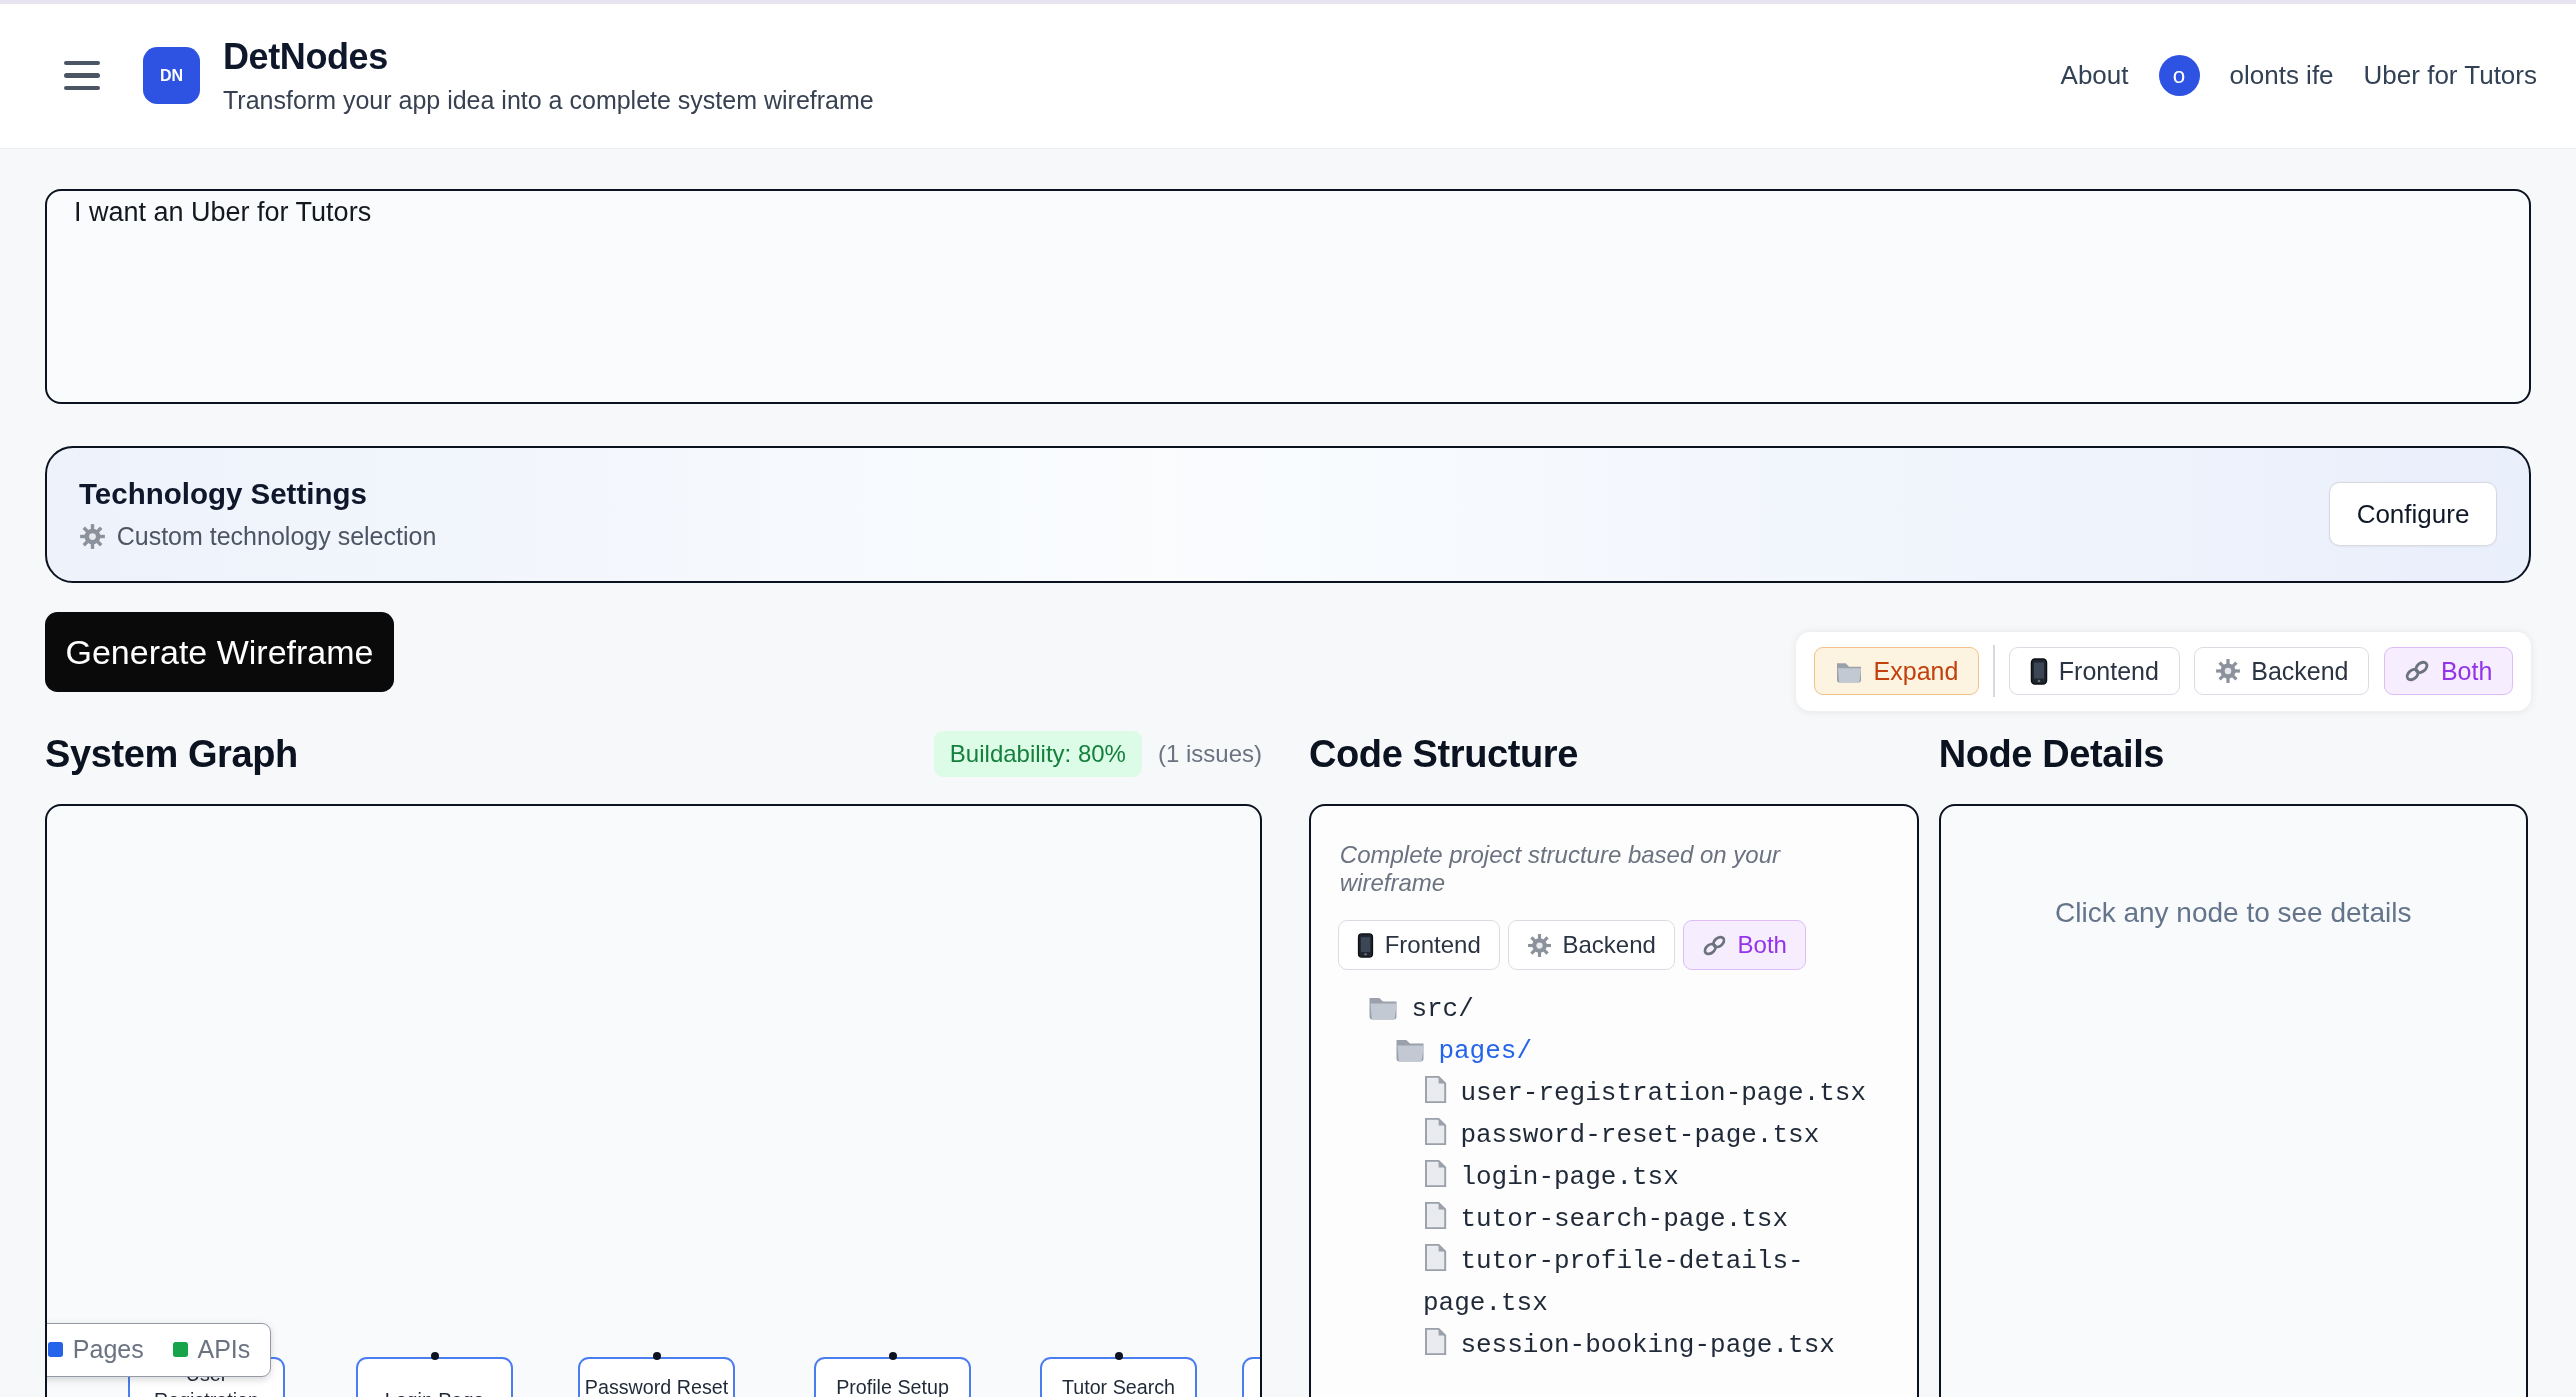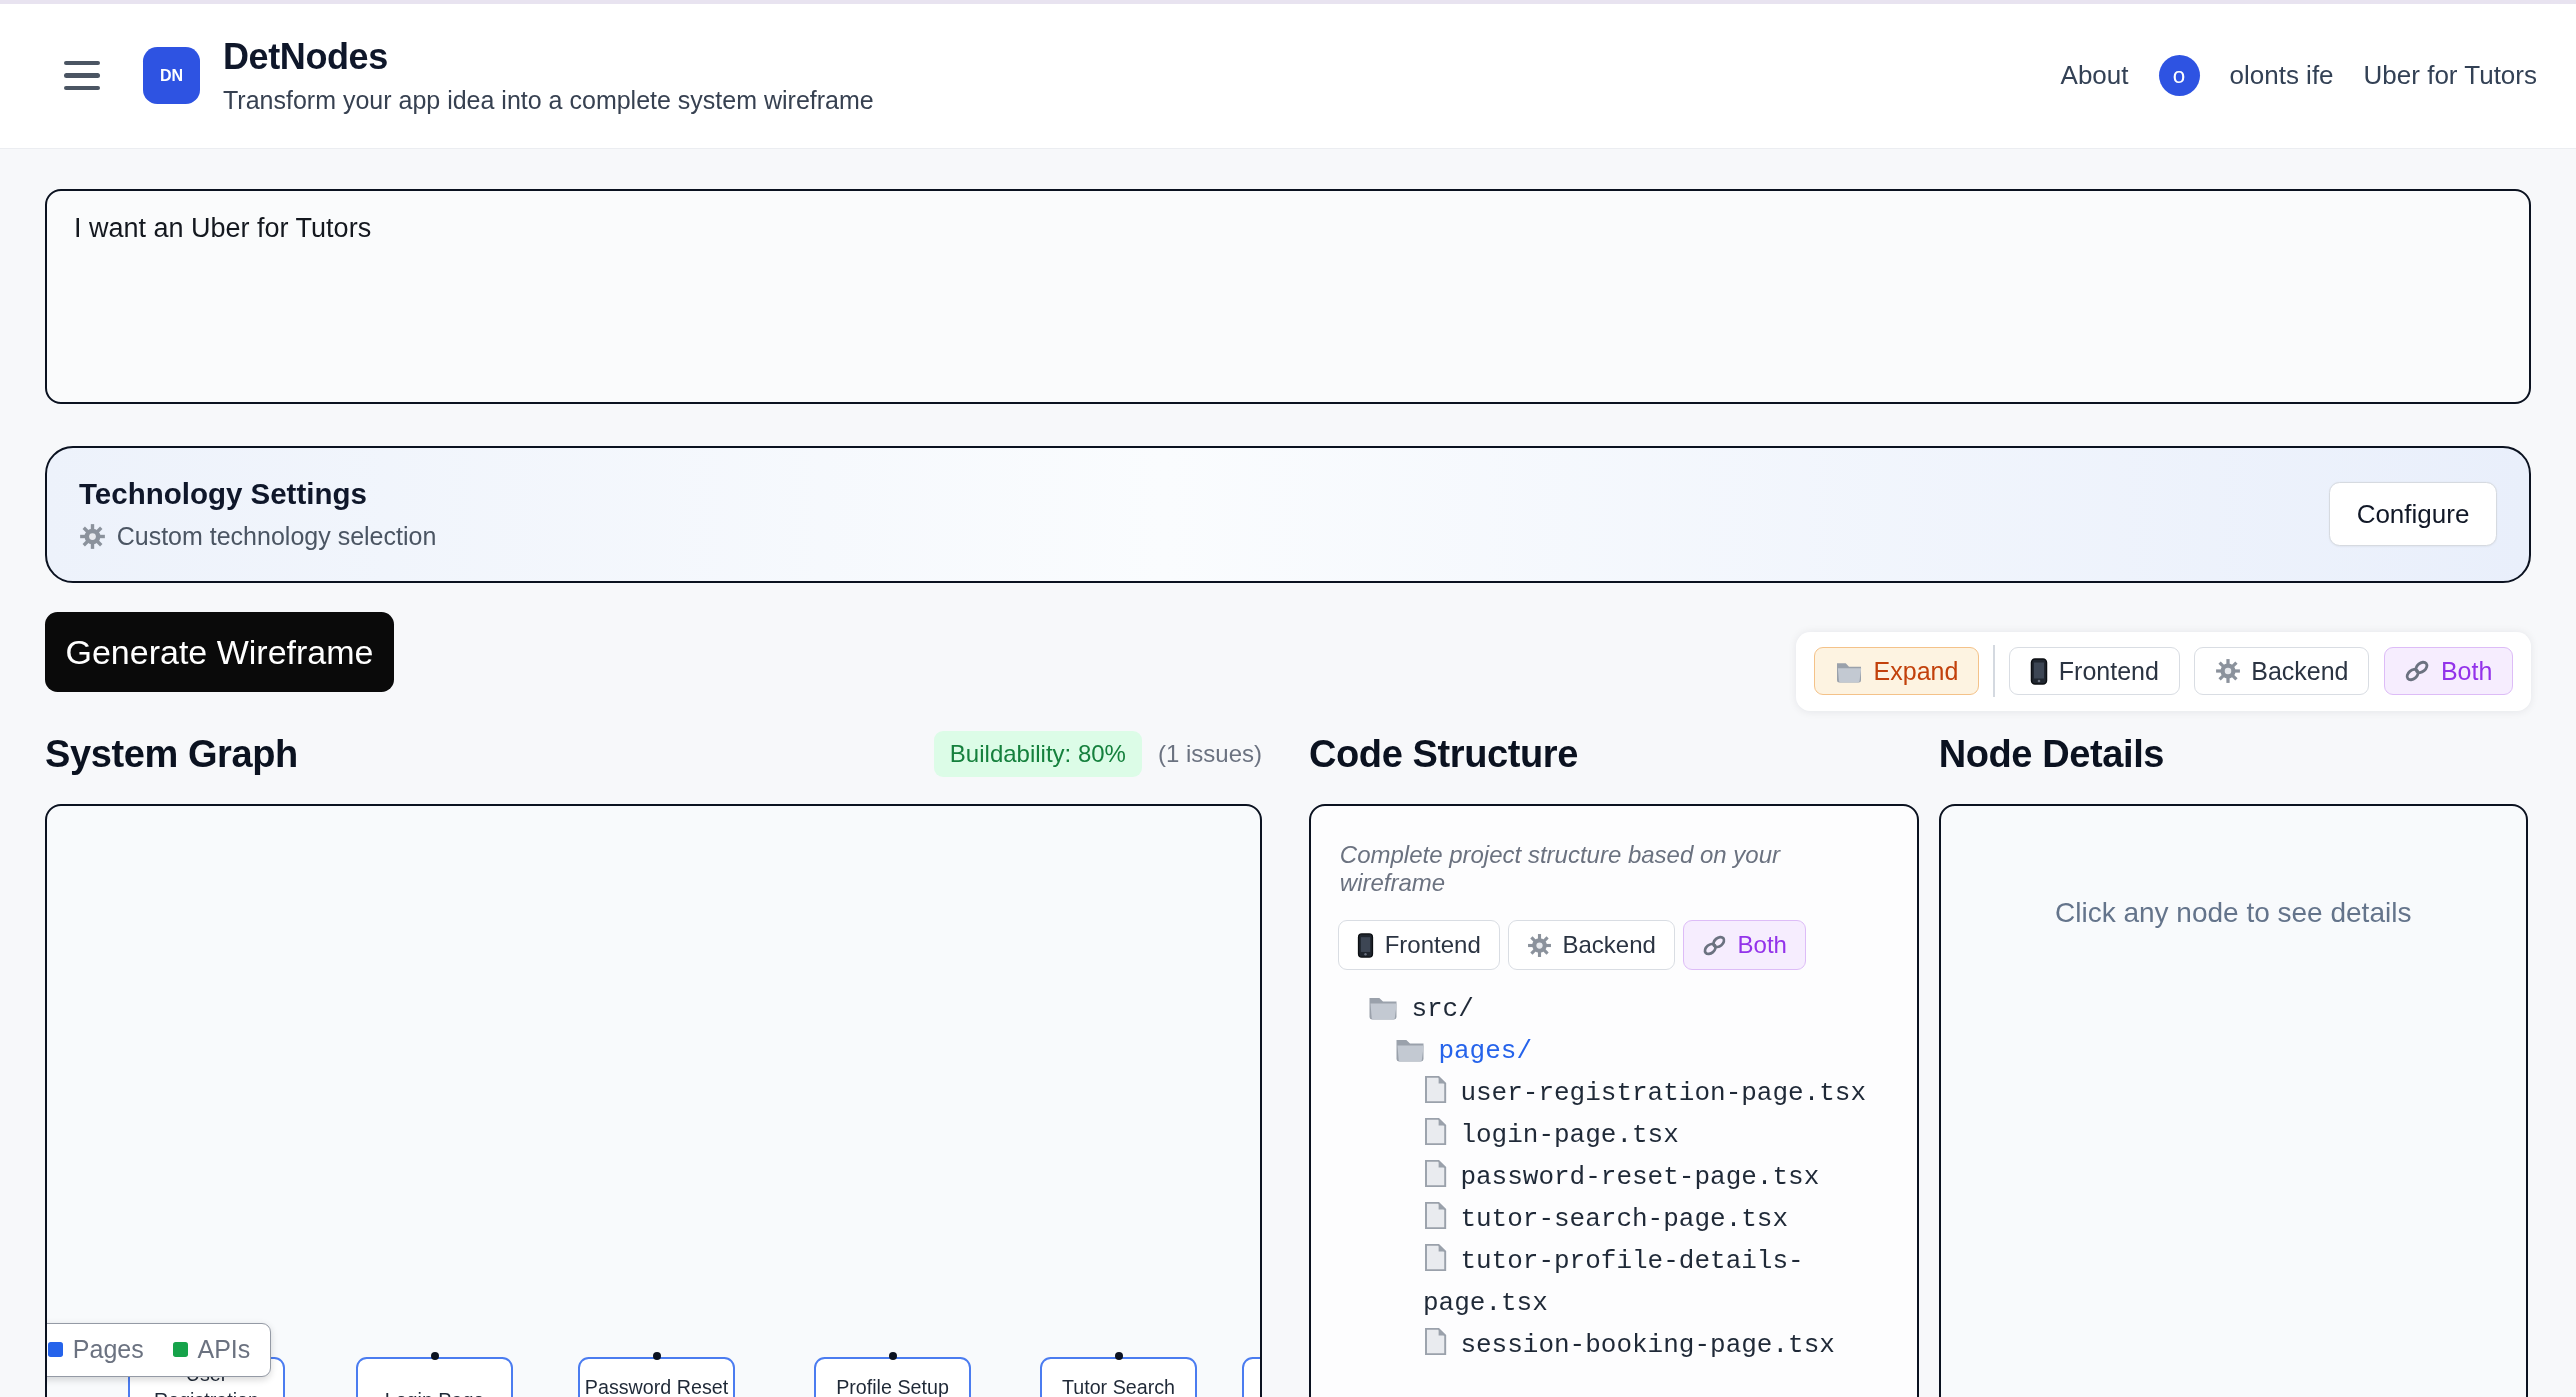--- a/index.html
+++ b/index.html
@@ -19,21 +19,21 @@
   .brand p { font-size:25px; color:#374151; margin-top:8px; }
   nav { margin-left:auto; display:flex; align-items:center; gap:30px; font-size:26px; color:#334155; }
   .avatar { width:41px; height:41px; border-radius:50%; background:#2e53e2; color:#fff;
             font-size:22.4px; display:flex; align-items:center; justify-content:center; }
   .navlink { cursor:pointer; }
 
   main { padding:0 45px; }
 
   textarea.prompt { display:block; width:100%; height:215px; margin-top:40px; resize:none;
     border:2.2px solid #0b1220; border-radius:16px; background:#fafbfc;
-    padding:22px 27px; font-family:inherit; font-size:27px; color:#14181f; outline:none; }
+    padding:6px 27px; font-family:inherit; font-size:27px; color:#14181f; outline:none; }
 
   .tech-panel { margin-top:42px; height:137px; border:2.2px solid #0b1220; border-radius:28px;
     background:linear-gradient(90deg,#edf2fb 0%,#fafcfe 45%,#e9effb 100%);
     display:flex; align-items:center; padding:0 32px; }
   .tech-texts .t-title { font-size:29.5px; font-weight:600; color:#0f172a; }
   .tech-sub { margin-top:11.6px; display:flex; align-items:center; gap:10.7px; font-size:25px; color:#4b5563; }
   .configure-btn { margin-left:auto; width:168px; height:64px; background:#fff; cursor:pointer;
     border:1.8px solid #d6dae0; border-radius:10.7px; font-size:26px; color:#111827; font-family:inherit;
     box-shadow:0 0.9px 1.8px rgba(0,0,0,.05); }
 
@@ -260,24 +260,24 @@
                 <use href="#i-folder"></use>
               </svg><span>src/</span></li>
           <li class="ind2 blue"><svg width="30" height="27" viewBox="0 0 24 22">
                 <use href="#i-folder"></use>
               </svg><span>pages/</span></li>
           <li class="ind3"><svg width="24" height="29" viewBox="0 0 20 24">
                 <use href="#i-file"></use>
               </svg><span>user-registration-page.tsx</span></li>
           <li class="ind3"><svg width="24" height="29" viewBox="0 0 20 24">
                 <use href="#i-file"></use>
+              </svg><span>password-reset-page.tsx</span></li>
+          <li class="ind3"><svg width="24" height="29" viewBox="0 0 20 24">
+                <use href="#i-file"></use>
               </svg><span>login-page.tsx</span></li>
-          <li class="ind3"><svg width="24" height="29" viewBox="0 0 20 24">
-                <use href="#i-file"></use>
-              </svg><span>password-reset-page.tsx</span></li>
           <li class="ind3"><svg width="24" height="29" viewBox="0 0 20 24">
                 <use href="#i-file"></use>
               </svg><span>tutor-search-page.tsx</span></li>
           <li class="ind3"><svg width="24" height="29" viewBox="0 0 20 24">
                 <use href="#i-file"></use>
               </svg><span>tutor-profile-details-page.tsx</span></li>
           <li class="ind3"><svg width="24" height="29" viewBox="0 0 20 24">
                 <use href="#i-file"></use>
               </svg><span>session-booking-page.tsx</span></li>
 

